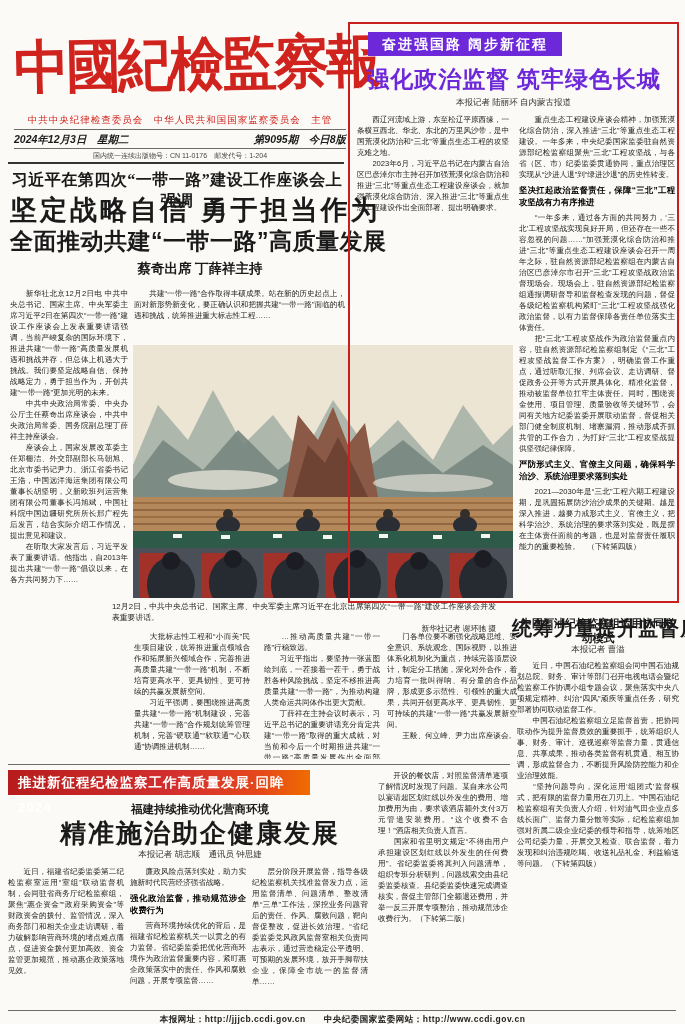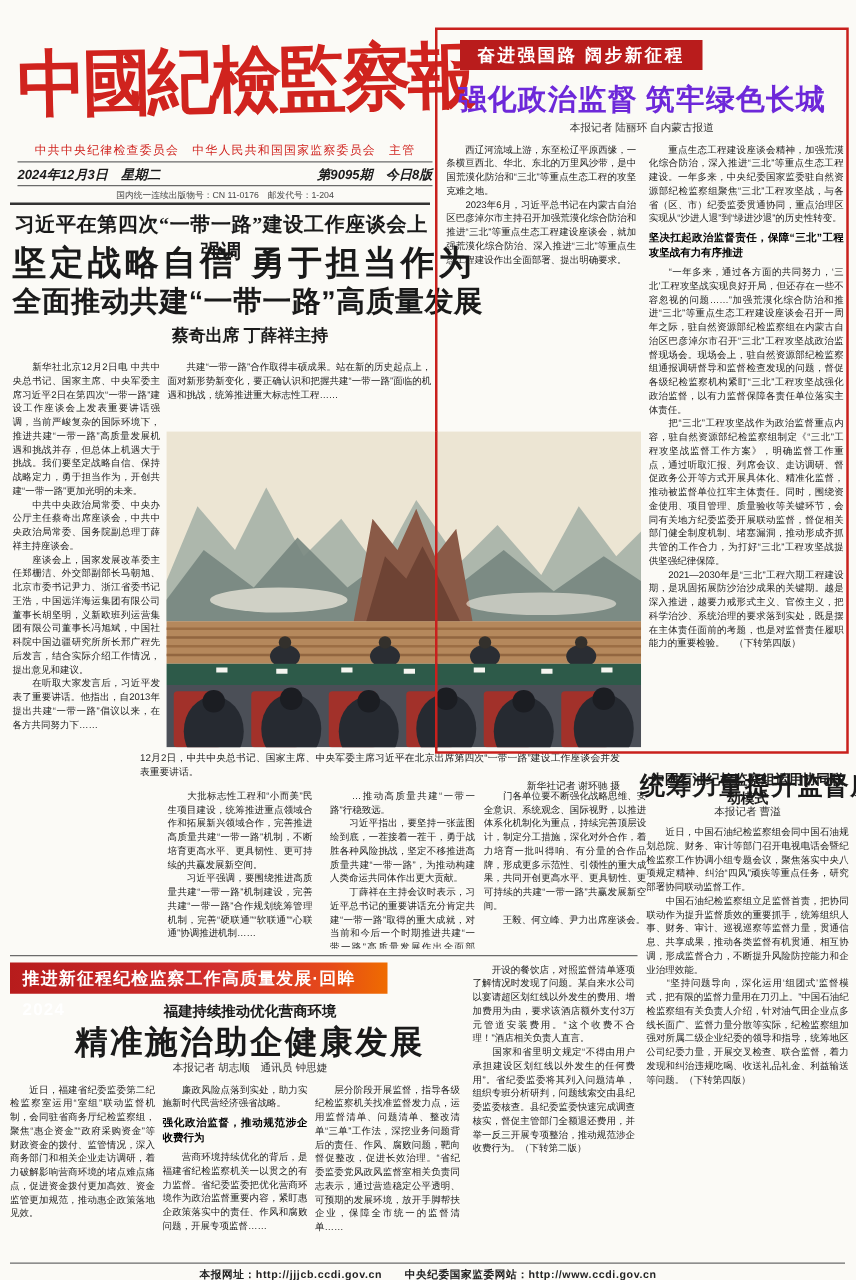--- a/index.html
+++ b/index.html
@@ -23,21 +23,21 @@
   #masthead-title {
     color:#d0231e; font-weight:900; font-size:55px; line-height:80px;
     letter-spacing:-3px; transform:rotate(-1.2deg) scaleY(1.05);
     font-family:"DejaVu Sans","Liberation Sans",sans-serif; white-space:nowrap;
   }
   #masthead-supervisor { color:#d0231e; font-size:9.5px; letter-spacing:1px; }
   #masthead-dateline { font-size:10.5px; font-weight:bold; display:flex; justify-content:space-between; }
   #masthead-pubcode { font-size:7px; color:#444; }
   
   #top-box { border:2px solid #c9201d; z-index:1; background:transparent; }
-  #box-banner { background:#b91c1c; color:#fff; font-weight:bold; font-size:14px;
+  #box-banner { background:#6d28d9; color:#fff; font-weight:bold; font-size:14px;
     line-height:24px; padding:0 14px; display:inline-block; letter-spacing:2px; }
   #box-headline { font-weight:900; font-size:23px; letter-spacing:1px; color:#6d28d9; }
   .byline { font-size:8.5px; color:#333; }
   
   #lead-kicker { font-size:16px; font-weight:bold; letter-spacing:0.5px; }
   #lead-h1 { font-size:27px; font-weight:900; letter-spacing:3px; white-space:nowrap; }
   #lead-h2 { font-size:23px; font-weight:900; letter-spacing:0.5px; white-space:nowrap; }
   #lead-byline { font-size:13.5px; font-weight:bold; }
   #photo-caption { font-size:7.8px; line-height:11px; text-align:justify; color:#222; }
   #photo-credit { font-size:7.8px; text-align:right; color:#222; }
@@ -76,20 +76,21 @@
   </div>
   <div class="abs center serif" id="box-headline" style="left:354px; top:64px; width:319px;">强化政治监督 筑牢绿色长城</div>
   <div class="abs center byline" style="left:354px; top:97px; width:319px;">本报记者 陆丽环 自内蒙古报道</div>
   <div class="abs body-text" style="left:357px; top:114px; width:152px; height:228px;">　　西辽河流域上游，东至松辽平原西缘，一条横亘西北、华北、东北的万里风沙带，是中国荒漠化防治和“三北”等重点生态工程的攻坚克难之地。
 　　2023年6月，习近平总书记在内蒙古自治区巴彦淖尔市主持召开加强荒漠化综合防治和推进“三北”等重点生态工程建设座谈会，就加强荒漠化综合防治、深入推进“三北”等重点生态工程建设作出全面部署、提出明确要求。</div>
   <div class="abs" style="left:519px; top:114px; width:156px; height:481px; overflow:hidden;">
     <div class="body-text" style="height:auto;">　　重点生态工程建设座谈会精神，加强荒漠化综合防治，深入推进“三北”等重点生态工程建设。一年多来，中央纪委国家监委驻自然资源部纪检监察组聚焦“三北”工程攻坚战，与各省（区、市）纪委监委贯通协同，重点治理区实现从“沙进人退”到“绿进沙退”的历史性转变。</div>
     <div class="subhead-bold">坚决扛起政治监督责任，保障“三北”工程攻坚战有力有序推进</div>
     <div class="body-text" style="height:auto;">　　“一年多来，通过各方面的共同努力，‘三北’工程攻坚战实现良好开局，但还存在一些不容忽视的问题……”加强荒漠化综合防治和推进“三北”等重点生态工程建设座谈会召开一周年之际，驻自然资源部纪检监察组在内蒙古自治区巴彦淖尔市召开“三北”工程攻坚战政治监督现场会。现场会上，驻自然资源部纪检监察组通报调研督导和监督检查发现的问题，督促各级纪检监察机构紧盯“三北”工程攻坚战强化政治监督，以有力监督保障各责任单位落实主体责任。
 　　把“三北”工程攻坚战作为政治监督重点内容，驻自然资源部纪检监察组制定《“三北”工程攻坚战监督工作方案》，明确监督工作重点，通过听取汇报、列席会议、走访调研、督促政务公开等方式开展具体化、精准化监督，推动被监督单位扛牢主体责任。同时，围绕资金使用、项目管理、质量验收等关键环节，会同有关地方纪委监委开展联动监督，督促相关部门健全制度机制、堵塞漏洞，推动形成齐抓共管的工作合力，为打好“三北”工程攻坚战提供坚强纪律保障。</div>
+    <div class="subhead-bold">严防形式主义、官僚主义问题，确保科学治沙、系统治理要求落到实处</div>
     <div class="body-text" style="height:auto;">　　2021—2030年是“三北”工程六期工程建设期，是巩固拓展防沙治沙成果的关键期。越是深入推进，越要力戒形式主义、官僚主义，把科学治沙、系统治理的要求落到实处，既是摆在主体责任面前的考题，也是对监督责任履职能力的重要检验。　（下转第四版）</div>
   </div>
 
   <div class="abs center serif" id="lead-kicker" style="left:10px; top:170px; width:334px;">习近平在第四次“一带一路”建设工作座谈会上强调</div>
   <div class="abs center" id="lead-h1" style="left:10px; top:192px; width:334px;">坚定战略自信 勇于担当作为</div>
   <div class="abs center" id="lead-h2" style="left:10px; top:226px; width:334px;">全面推动共建“一带一路”高质量发展</div>
   <div class="abs center serif" id="lead-byline" style="left:60px; top:260px; width:280px;">蔡奇出席 丁薛祥主持</div>
   <div class="abs body-text" style="left:10px; top:288px; width:118px; height:469px;">　　新华社北京12月2日电 中共中央总书记、国家主席、中央军委主席习近平2日在第四次“一带一路”建设工作座谈会上发表重要讲话强调，当前严峻复杂的国际环境下，推进共建“一带一路”高质量发展机遇和挑战并存，但总体上机遇大于挑战。我们要坚定战略自信、保持战略定力，勇于担当作为，开创共建“一带一路”更加光明的未来。
 　　中共中央政治局常委、中央办公厅主任蔡奇出席座谈会，中共中央政治局常委、国务院副总理丁薛祥主持座谈会。
 　　座谈会上，国家发展改革委主任郑栅洁、外交部副部长马朝旭、北京市委书记尹力、浙江省委书记王浩，中国远洋海运集团有限公司董事长胡坚明，义新欧班列运营集团有限公司董事长冯旭斌，中国社科院中国边疆研究所所长邢广程先后发言，结合实际介绍工作情况，提出意见和建议。

